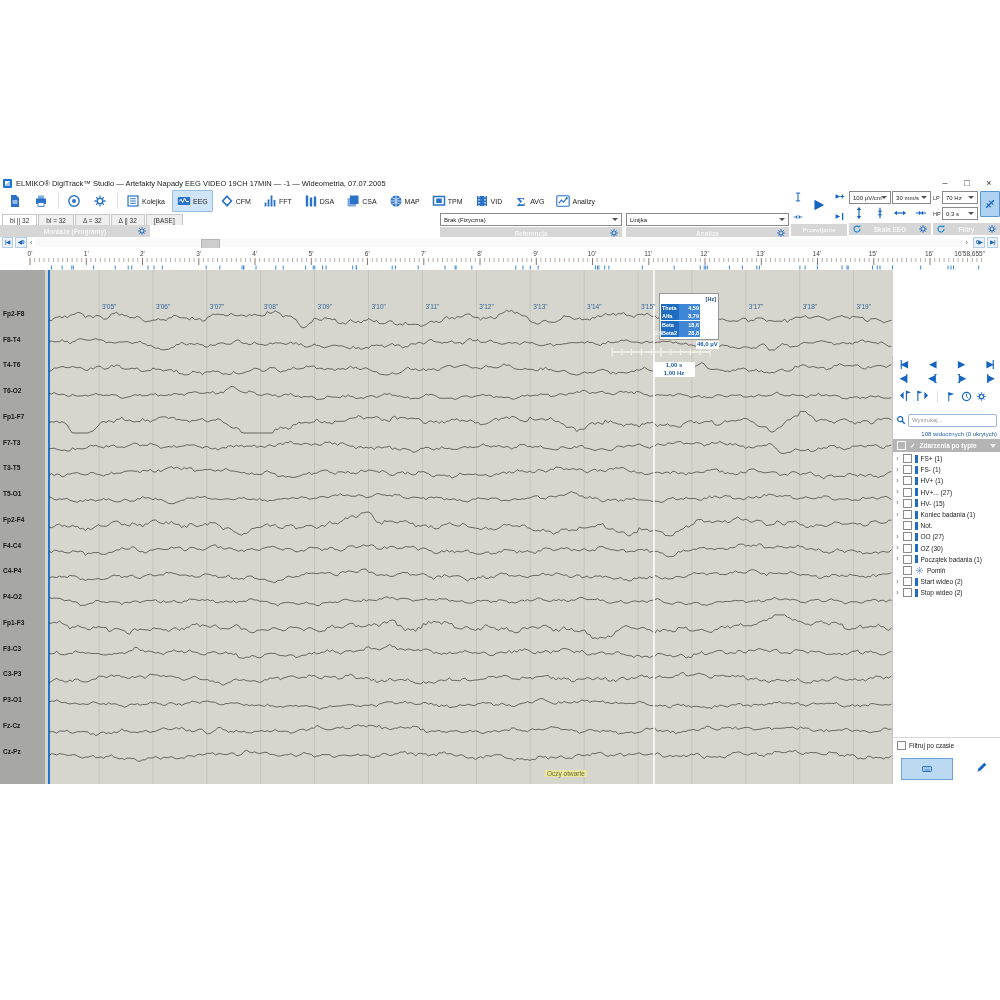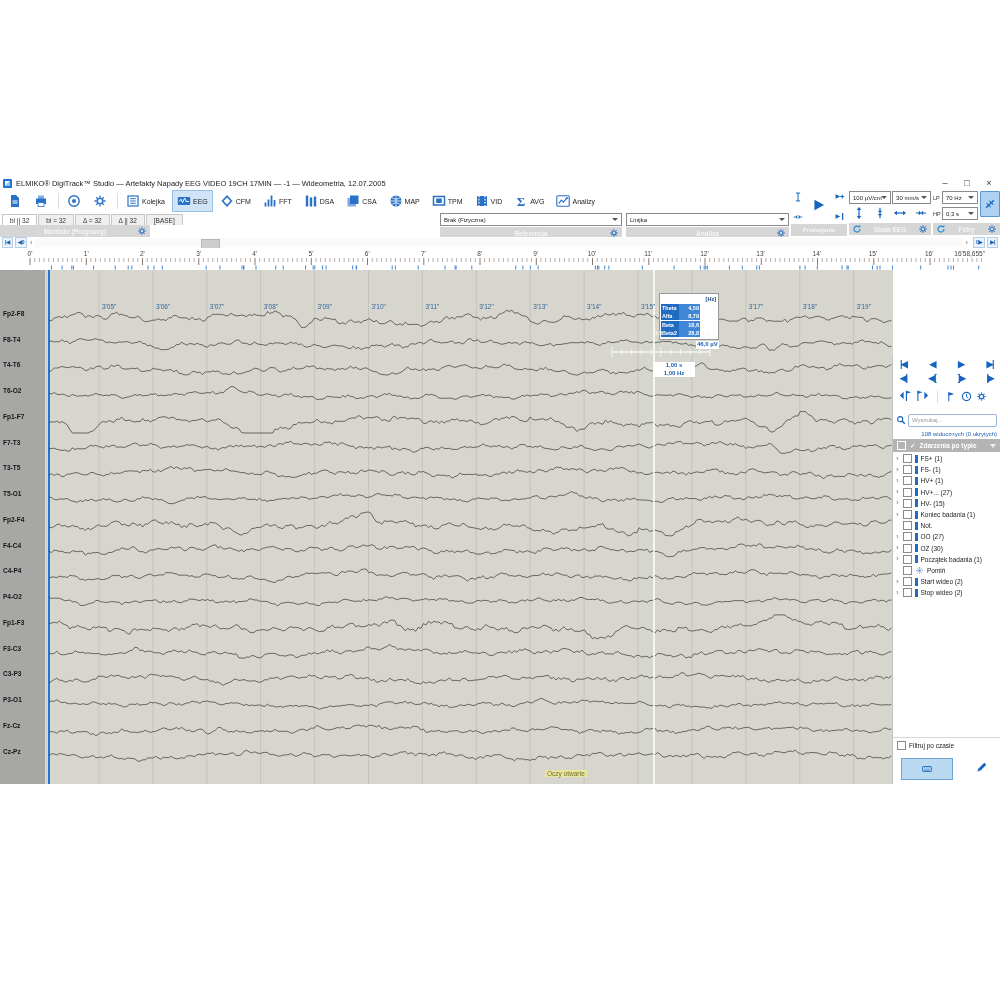--- a/index.html
+++ b/index.html
@@ -72,21 +72,21 @@
   .kbbtn{width:50px;height:20px;margin-left:8px;background:#bcd9f2;border:1px solid #6ba3d8;display:flex;align-items:center;justify-content:center;}
   .pencil{margin-left:22px;}
 </style>
 </head>
 <body>
 
 <div class="app">
 
   <div class="titlebar">
     <span class="appicon"></span>
-    <span>ELMIKO® DigiTrack™ Studio  —  Artefakty Napady EEG VIDEO 19CH 17MIN  —  -1  —  Wideometria, 12.07.2005</span>
+    <span>ELMIKO® DigiTrack™ Studio  —  Artefakty Napady EEG VIDEO 19CH 17MIN  —  -1  —  Wideometria, 07.07.2005</span>
     <span class="winctl" id="winctl">
         <span>–</span>
         <span>□</span>
         <span>×</span>
       </span>
   </div>
 
   <div class="row-icons" id="toolbarRow">
       <span class="tbtn">
         <svg width="14" height="14" viewBox="0 0 14 14" xmlns="http://www.w3.org/2000/svg">

